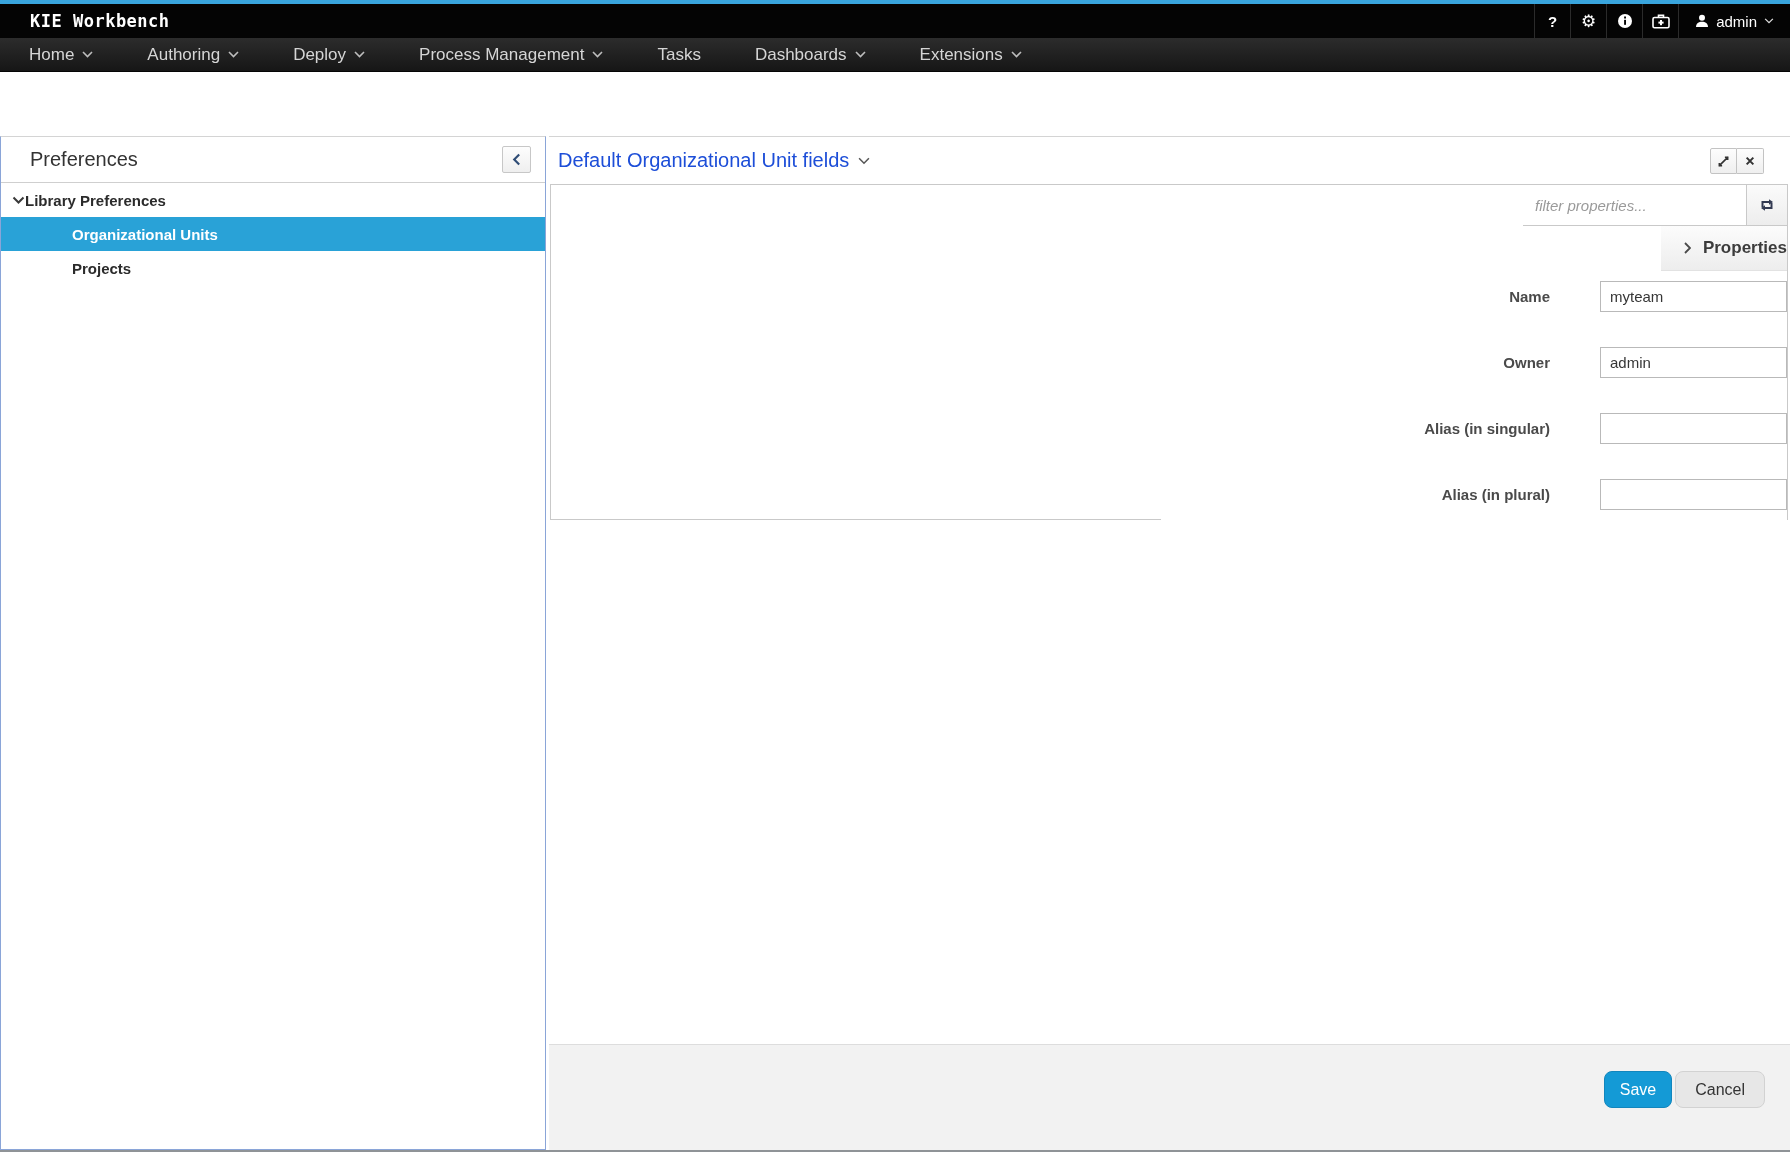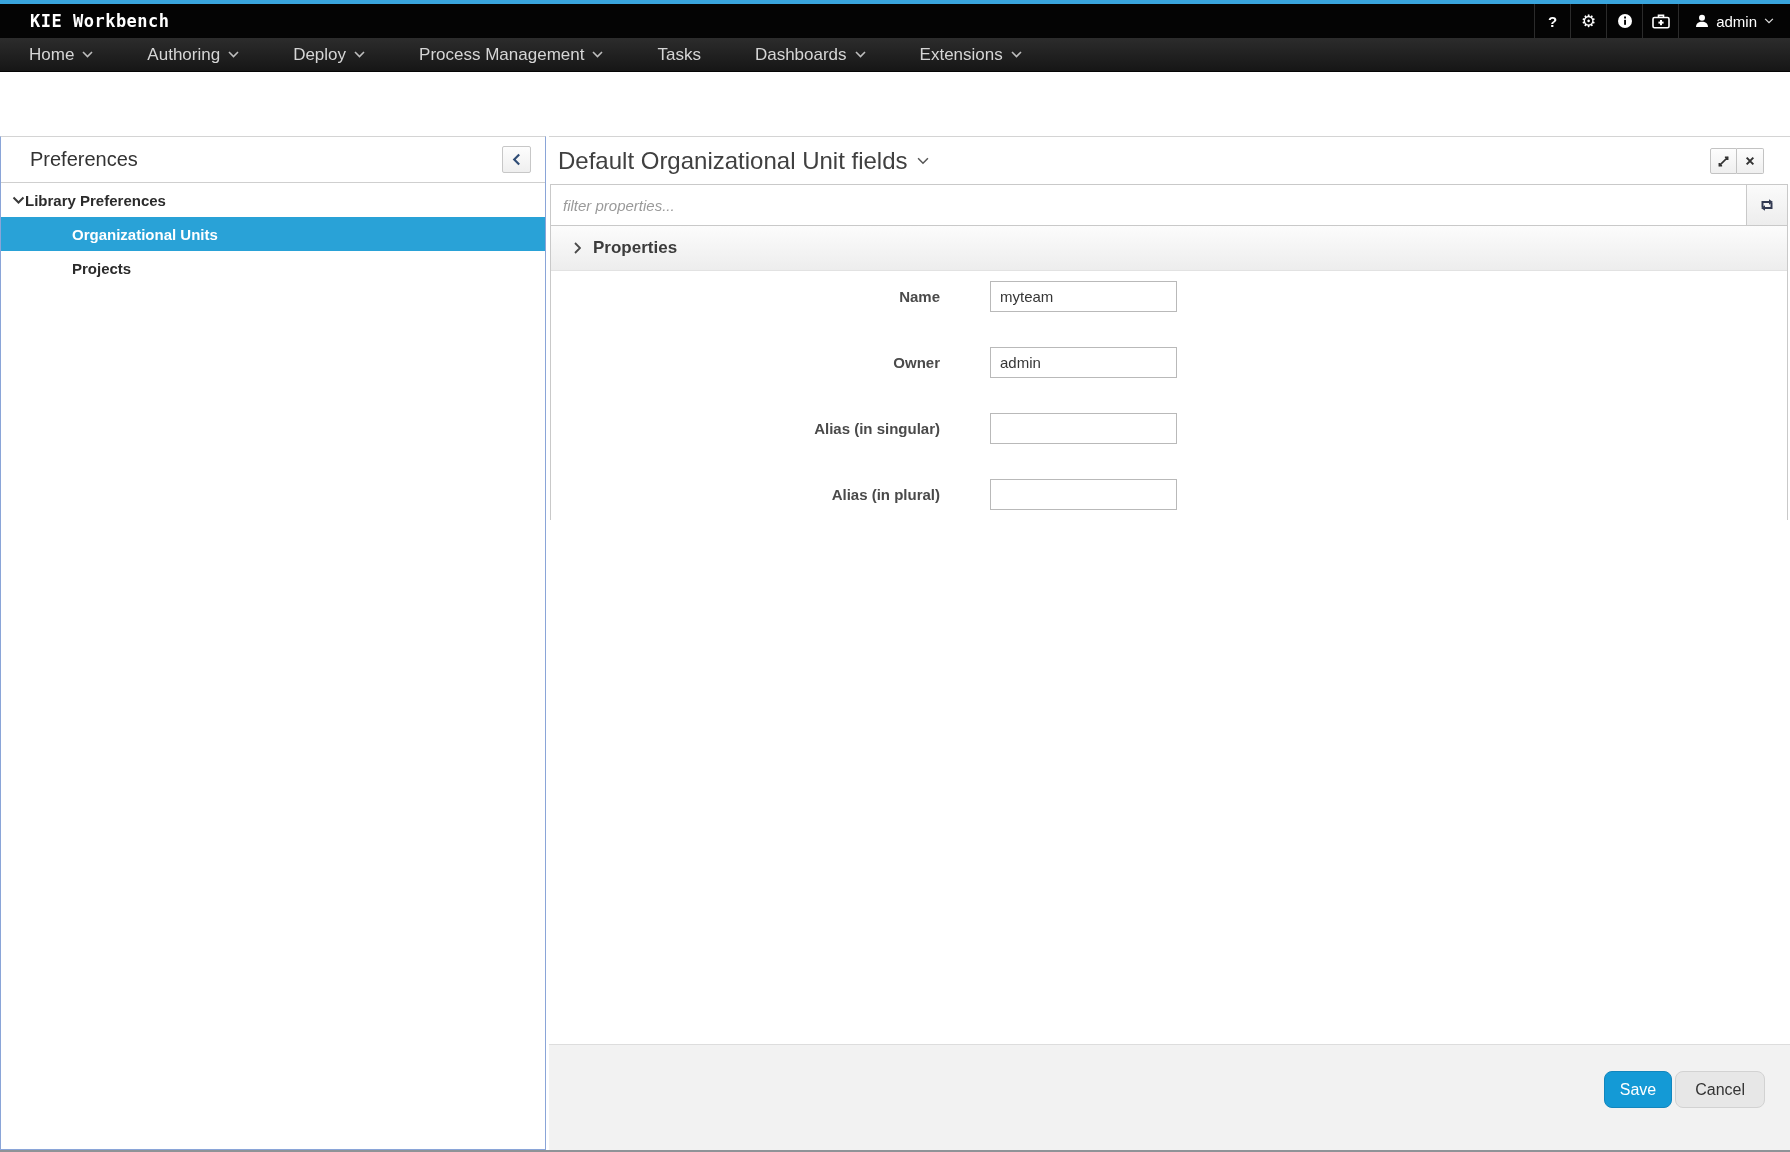--- a/index.html
+++ b/index.html
@@ -48,30 +48,30 @@
   .tree-row{height:34px;display:flex;align-items:center;font-size:15px;font-weight:600;
     color:#2b2b2b;cursor:pointer;position:relative;}
   .tree-row.root{padding-left:24px;}
   .tree-row.root .expander{position:absolute;left:11px;top:13px;color:#3a3a3a;display:flex;}
   .tree-row.child{padding-left:71px;}
   .tree-row.selected{background:var(--selected-row);color:#fff;}
   
   .main-panel{position:absolute;left:549px;top:136px;right:0;height:1014px;background:#fff;
     border-top:1px solid #d4d4d4;}
   .main-header{position:relative;height:47px;}
-  .main-title{display:flex;align-items:center;gap:9px;font-size:24px;color:#404040;
+  .main-title{display:flex;align-items:center;gap:9px;font-size:20px;color:#1d4ed8;
     line-height:47px;padding-left:9px;cursor:pointer;}
   .main-title .caret{color:#555;display:flex;align-items:center;}
   .corner-btns{position:absolute;right:26px;top:11px;display:flex;}
   .corner-btn{width:27px;height:26px;border:1px solid #c3c3c3;background:linear-gradient(#fdfdfd,#efefef);
     display:flex;align-items:center;justify-content:center;cursor:pointer;color:#333;}
   .corner-btn.expand{border-radius:2px 0 0 2px;}
   .corner-btn.close{border-radius:0 2px 2px 0;border-left:none;font-size:14px;font-weight:bold;}
   .editor-box{position:absolute;left:1px;right:2px;top:47px;height:336px;border:1px solid #c9c9c9;
-    display:flex;flex-direction:column;}
+    display:flex;flex-direction:column;align-items:flex-end;}
   .filter-bar{height:41px;display:flex;border-bottom:1px solid #c9c9c9;background:#fff;flex:none;}
   .filter-input{flex:1;border:none;outline:none;padding:0 12px;font-size:15px;
     font-family:"Liberation Sans","DejaVu Sans",sans-serif;color:#333;}
   .filter-input::placeholder{color:#9a9a9a;font-style:italic;}
   .filter-btn{width:41px;border:none;border-left:1px solid #c9c9c9;cursor:pointer;
     background:linear-gradient(#fbfbfb,#ededed);display:flex;align-items:center;justify-content:center;}
   .props-header{height:45px;flex:none;display:flex;align-items:center;gap:12px;padding-left:23px;
     background:linear-gradient(#fcfcfc,#ededed);border-bottom:1px solid #e2e2e2;cursor:pointer;}
   .props-title{font-size:17px;font-weight:600;color:#3c3c3c;}
   .props-body{flex:1;background:#fff;padding-top:9px;}

